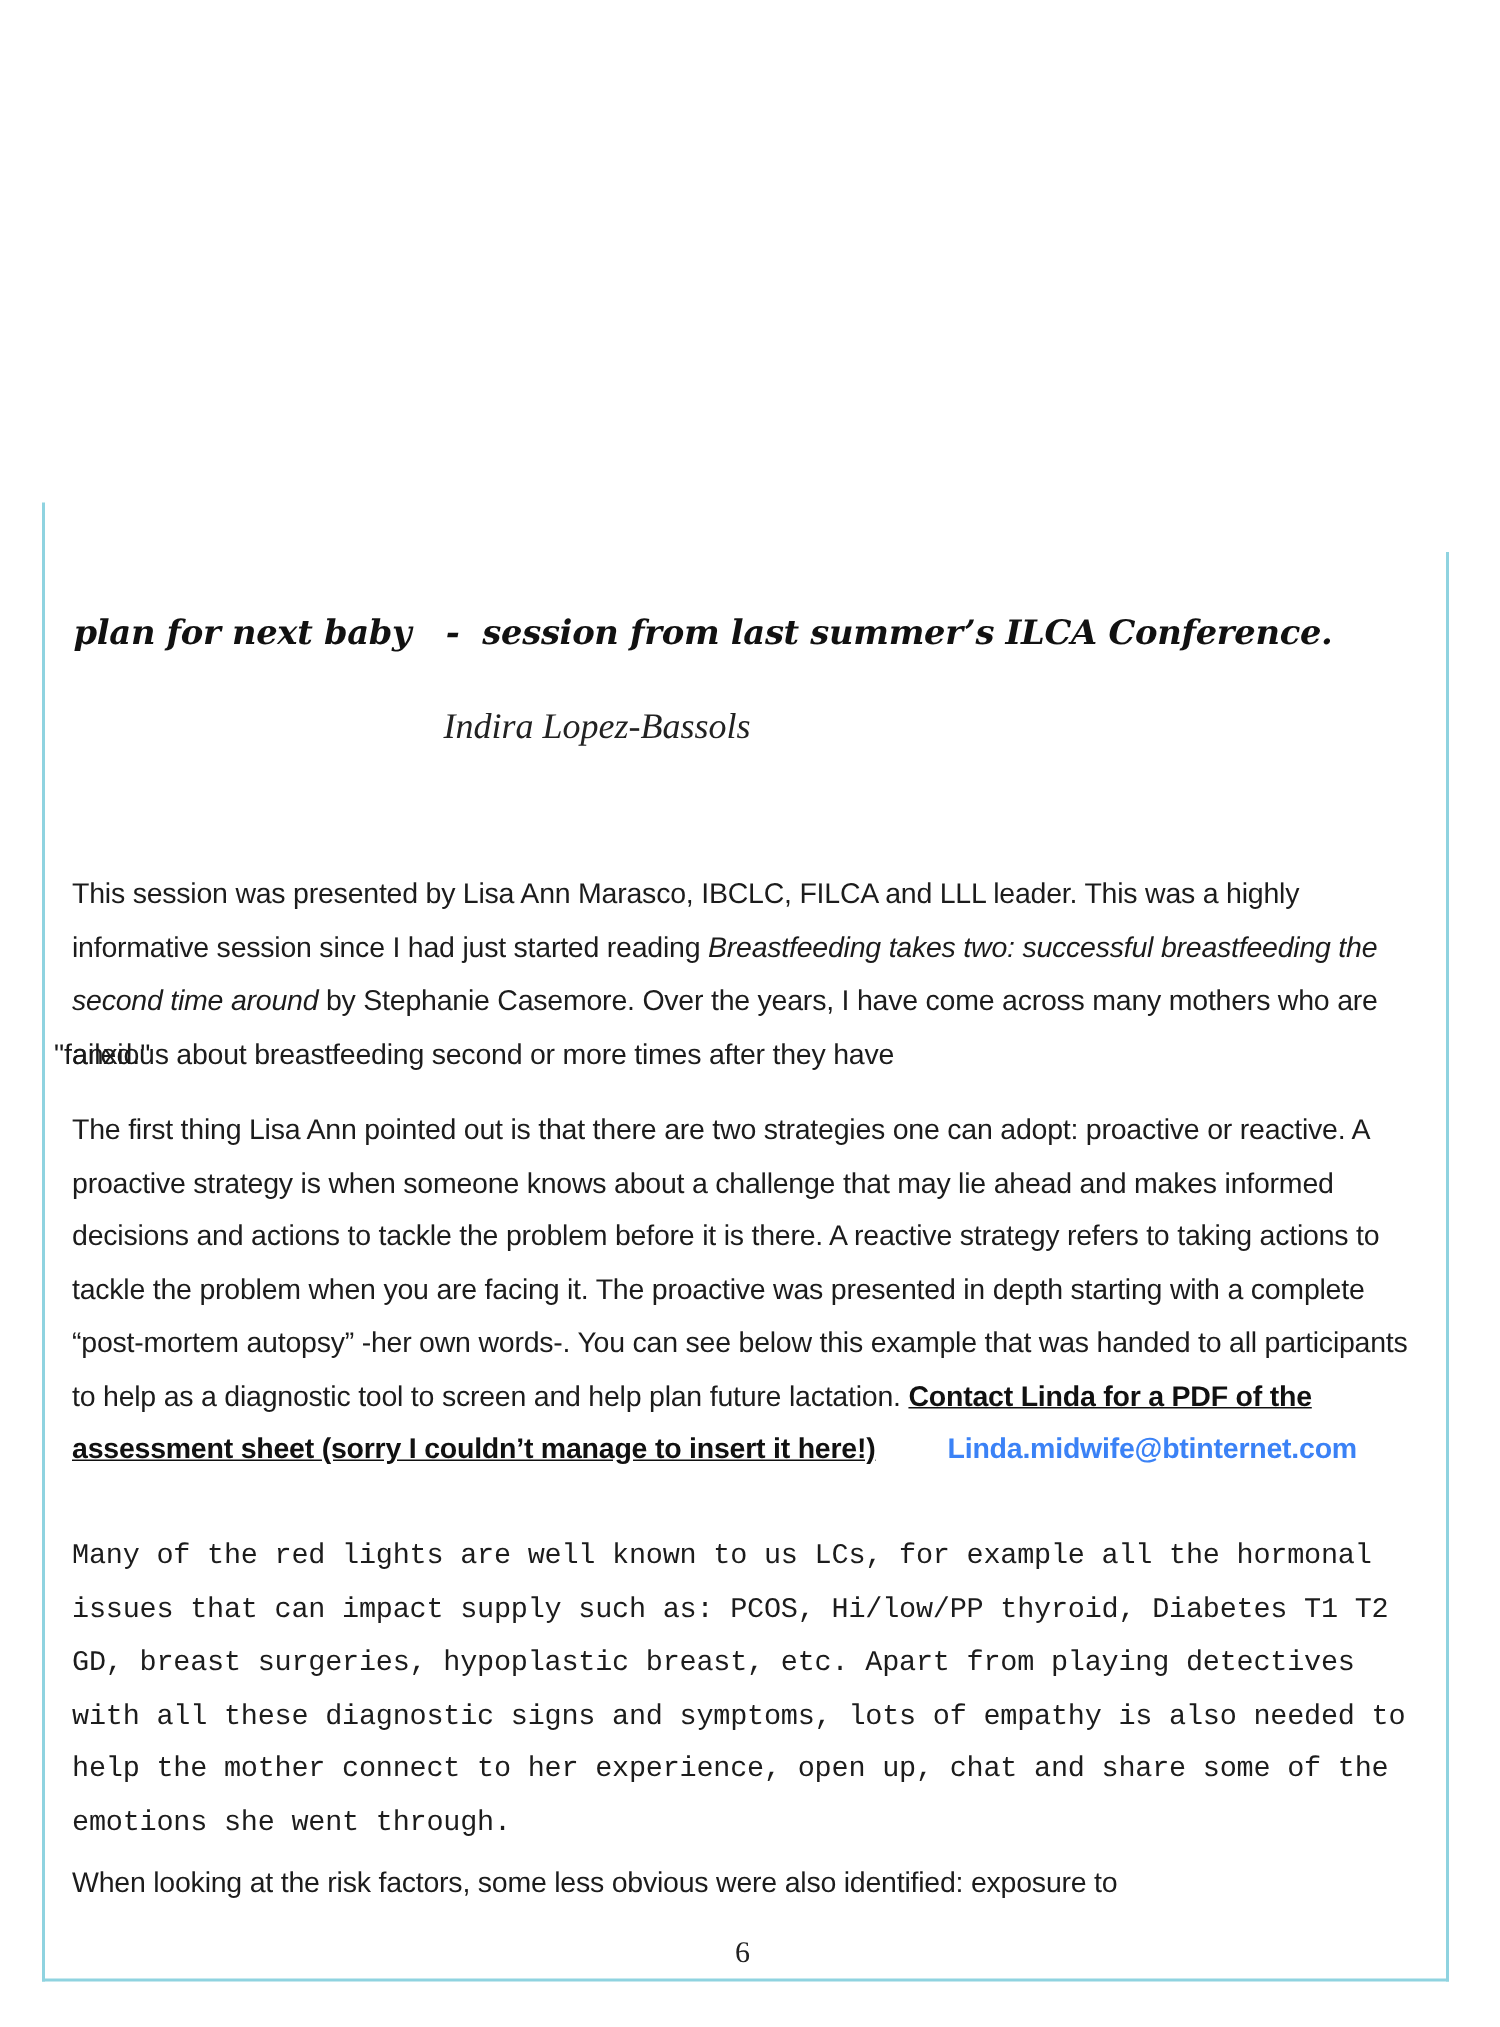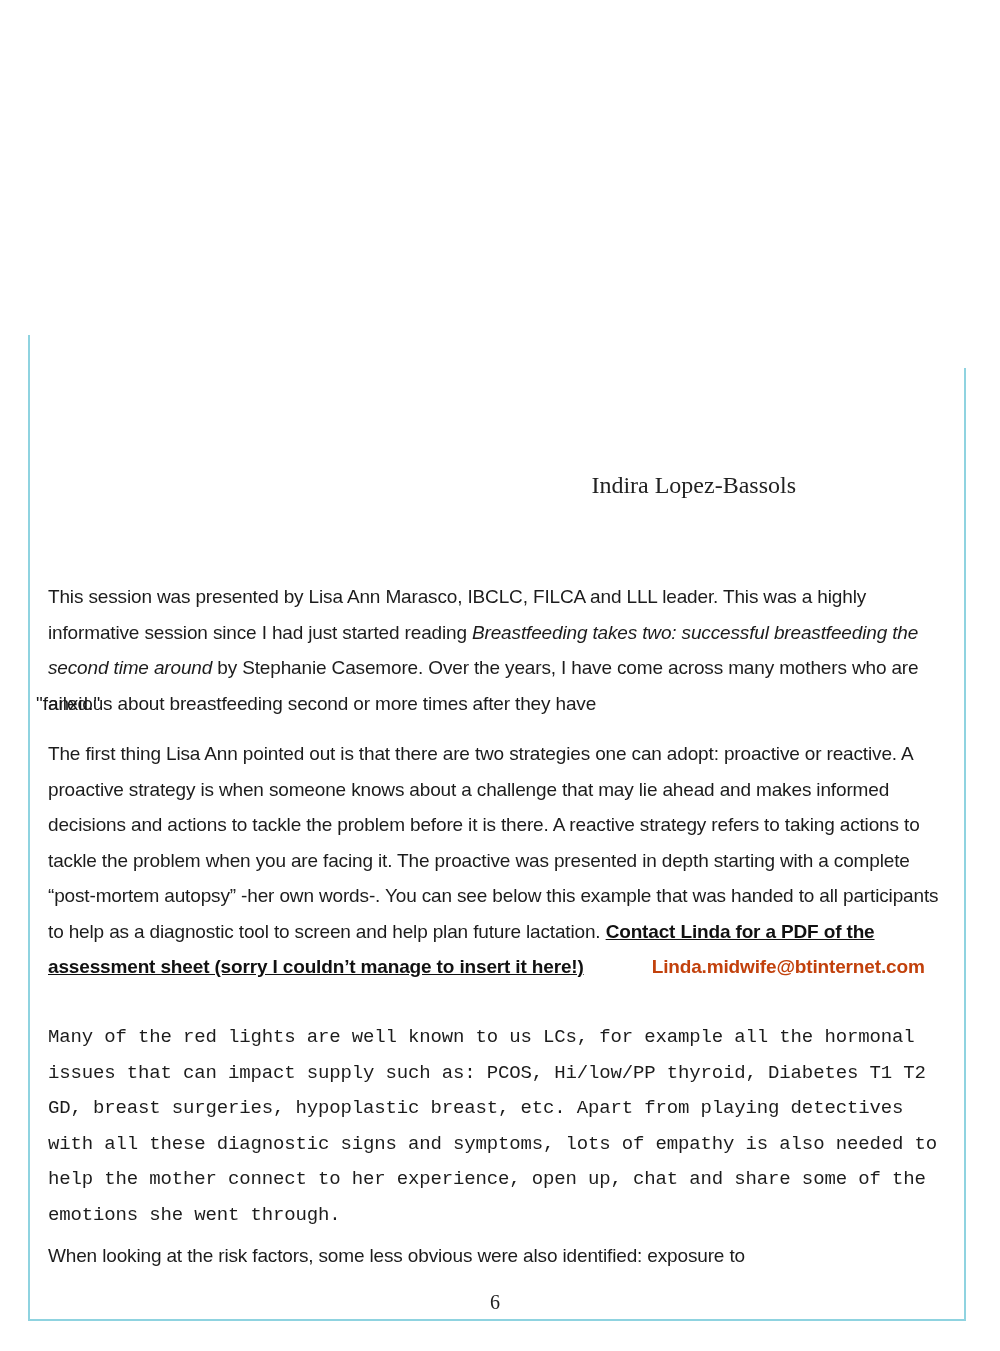--- a/index.html
+++ b/index.html
@@ -51,25 +51,26 @@
       line-height: 37px;
       color: #111;
       margin: 0;
       letter-spacing: -0.2px;
     }
     .author {
       position: absolute;
       left: 0;
       width: 796px;
       top: 472px;
-      text-align: right;
+      text-align: center;
       font-family: "Liberation Serif", serif;
       font-size: 24px;
       color: #222;
       margin: 0;
+      font-style: italic;
     }
     .para {
       position: absolute;
       left: 48px;
       width: 905px;
       font-size: 19px;
       line-height: 35.5px;
       color: #1c1c1c;
       margin: 0;
       letter-spacing: -0.15px;
@@ -80,22 +81,22 @@
     .p2 { top: 736px; }
     .p3 { top: 1020px; font-family: Liberation Mono, monospace; }
     .p4 { top: 1238px; }
     .u-bold {
       font-weight: bold;
       text-decoration: underline;
       color: #111;
     }
     .email {
       font-weight: bold;
-      color: #c2410c;
-      margin-left: 68px;
+      color: #3b82f6;
+      margin-left: 48px;
       text-decoration: none;
     }
     .page-number {
       position: absolute;
       left: 0;
       width: 990px;
       top: 1291px;
       text-align: center;
       font-family: "Liberation Serif", serif;
       font-size: 20px;
@@ -105,20 +106,21 @@
   </style>
 </head>
 <body>
 
 <div class="border-left"></div>
 <div class="border-right"></div>
 <div class="border-bottom"></div>
 
 <h1 class="title">
   <br>
+  <span style="white-space:pre;">plan for next baby   -  session from last summer’s ILCA Conference.</span>
 </h1>
 
 <p class="author">Indira Lopez-Bassols</p>
 
 <p class="para p1">
   <span>This session was presented by Lisa Ann Marasco, IBCLC, FILCA and LLL leader.  This was a highly informative session since I had just started reading </span><em>Breastfeeding takes two: successful breastfeeding the second time around</em><span> by Stephanie Casemore. Over the years, I have come across many mothers who are anxious about breastfeeding second or more times after they have</span>
 </p>
 <p class="p1-last">"failed."</p>
 
 <p class="para p2">

